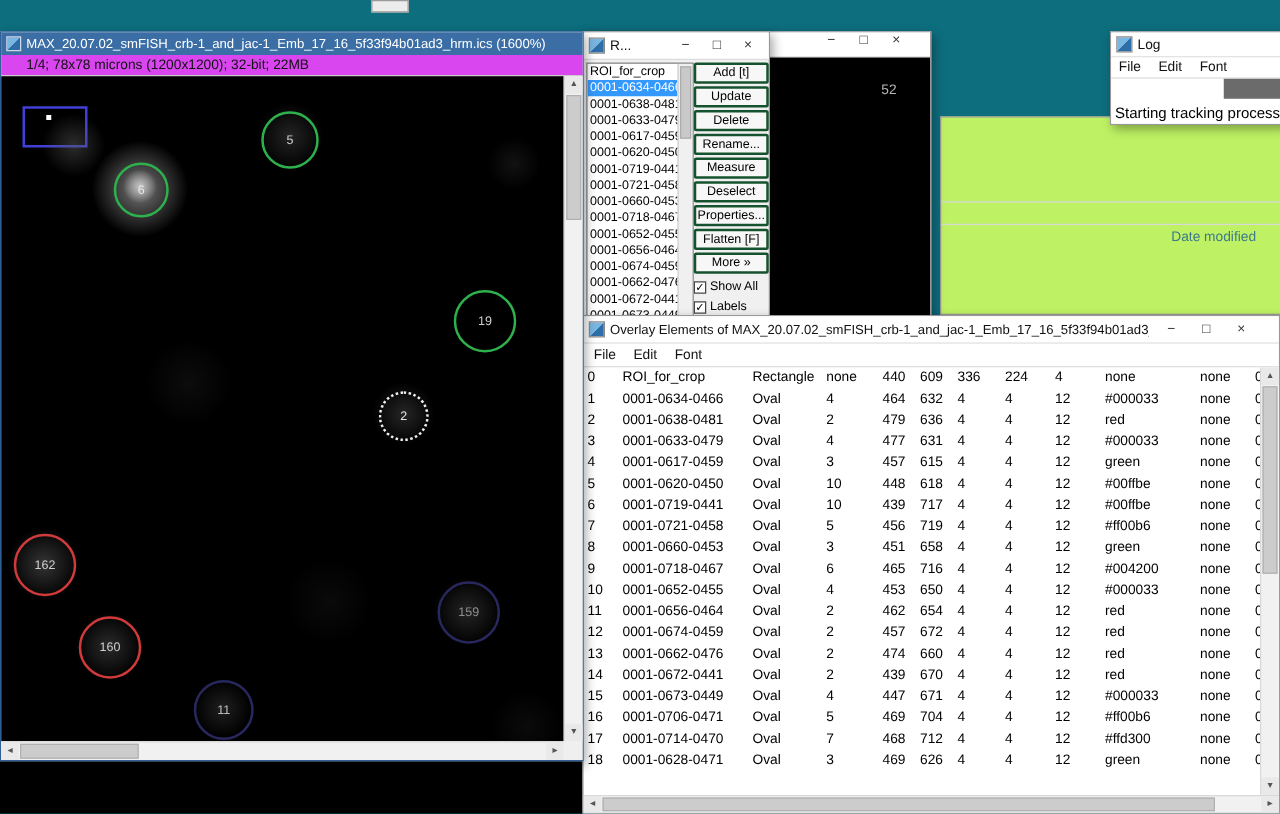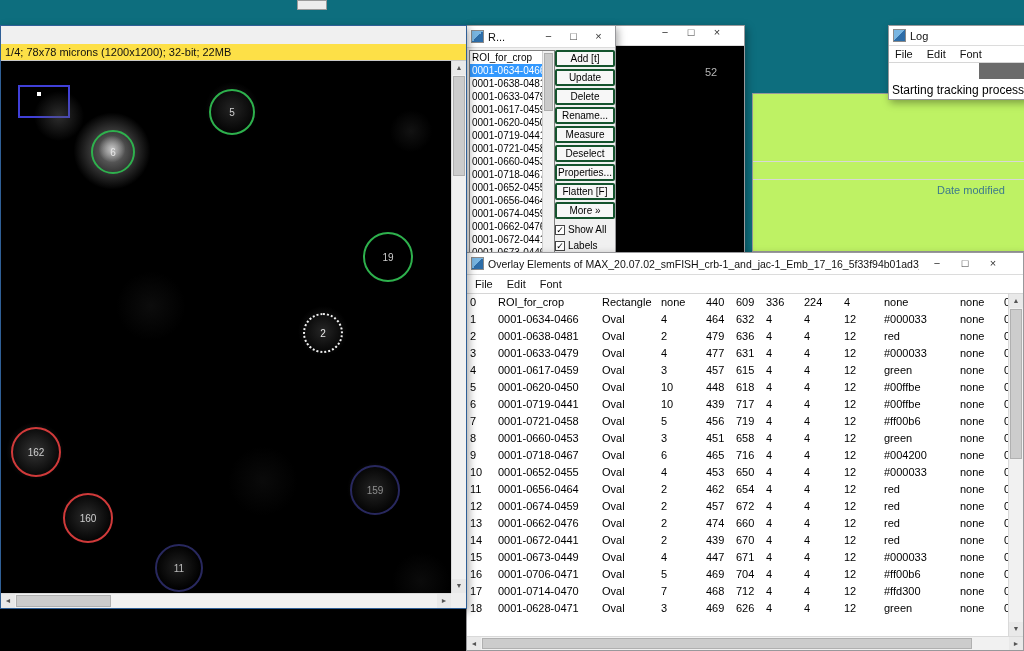--- a/index.html
+++ b/index.html
@@ -85,21 +85,21 @@
   .ov-vscroll { right:0; top:41px; width:15px; bottom:14px; }
   .ov-vscroll .vthumb { top:15px; height:150px; }
   .ov-hscroll { left:0; right:0; bottom:0; height:14px; }
   .ov-hscroll .hthumb { left:15px; width:490px; }
 
   
   .mainwin { left:0; top:25px; width:467px; height:584px; border:1px solid #2f5f96; z-index:50; }
   .titlebar.blue { height:18px; background:#3a6ea5; color:#fff; }
   .titlebar.blue .tb-title { font-size:10.5px; color:#fff; }
   .mainwin .win-icon.mini { width:12px; height:12px; flex-basis:12px; border-color:#cfd8e6; }
-  .infobar { position:absolute; left:0; right:0; top:18px; height:17px; background:#fde047; font-size:11px; color:#111; line-height:17px; padding-left:4px; border-bottom:1px solid #c9c9c9; }
+  .infobar { position:absolute; left:0; right:0; top:18px; height:17px; background:#d946ef; font-size:11px; color:#111; line-height:17px; padding-left:20px; border-bottom:1px solid #c9c9c9; }
   .canvas { position:absolute; left:0; top:35px; width:450px; height:532px; background:#000; overflow:hidden; }
   .blob { position:absolute; border-radius:50%; }
   .roi-circle { position:absolute; border:2px solid; border-radius:50%; display:flex; align-items:center; justify-content:center; }
   .roi-label { font-size:10px; }
   .zoom-ind { position:absolute; border:2px solid #4040d8; }
   .zoom-dot { position:absolute; left:17px; top:5px; width:4px; height:4px; background:#fff; }
   .main-vscroll { left:450px; top:35px; width:15px; height:532px; }
   .main-vscroll .vthumb { top:15px; height:100px; }
   .main-hscroll { left:0; top:567px; width:450px; height:15px; }
   .main-hscroll .hthumb { left:15px; width:95px; }
@@ -493,20 +493,24 @@
       <span class="sarrow bottom">▼</span>
     </div>
     <div class="hscroll ov-hscroll">
       <span class="sarrow left">◄</span>
       <div class="hthumb"></div>
       <span class="sarrow right">►</span>
     </div>
   </div>
 
   <div class="window mainwin">
+    <div class="titlebar blue">
+      <span class="win-icon mini"></span>
+      <span class="tb-title">MAX_20.07.02_smFISH_crb-1_and_jac-1_Emb_17_16_5f33f94b01ad3_hrm.ics (1600%)</span>
+    </div>
     <div class="infobar">1/4; 78x78 microns (1200x1200); 32-bit; 22MB</div>
     <div class="canvas">
       <div class="zoom-ind" style="left: 17px; top: 24px; width: 52px; height: 33px; border-color: rgb(64, 64, 216);">
         <div class="zoom-dot"></div>
       </div>
     <div class="blob" style="left: 71px; top: 50px; height: 80px; width: 80px; background: radial-gradient(circle, rgba(150, 150, 150, 0.8) 0%, rgba(0, 0, 0, 0) 68%);"></div>
         <div class="blob" style="left: 97px; top: 74px; height: 28px; width: 28px; background: radial-gradient(circle, rgba(205, 205, 205, 0.9) 0%, rgba(0, 0, 0, 0) 68%);"></div>
         <div class="blob" style="left: 32px; top: 29px; height: 52px; width: 52px; background: radial-gradient(circle, rgba(90, 90, 90, 0.5) 0%, rgba(0, 0, 0, 0) 68%);"></div>
         <div class="blob" style="left: 203px; top: 20px; height: 56px; width: 56px; background: radial-gradient(circle, rgba(70, 70, 70, 0.5) 0%, rgba(0, 0, 0, 0) 68%);"></div>
         <div class="blob" style="left: 296px; top: 244px; height: 52px; width: 52px; background: radial-gradient(circle, rgba(75, 75, 75, 0.5) 0%, rgba(0, 0, 0, 0) 68%);"></div>

